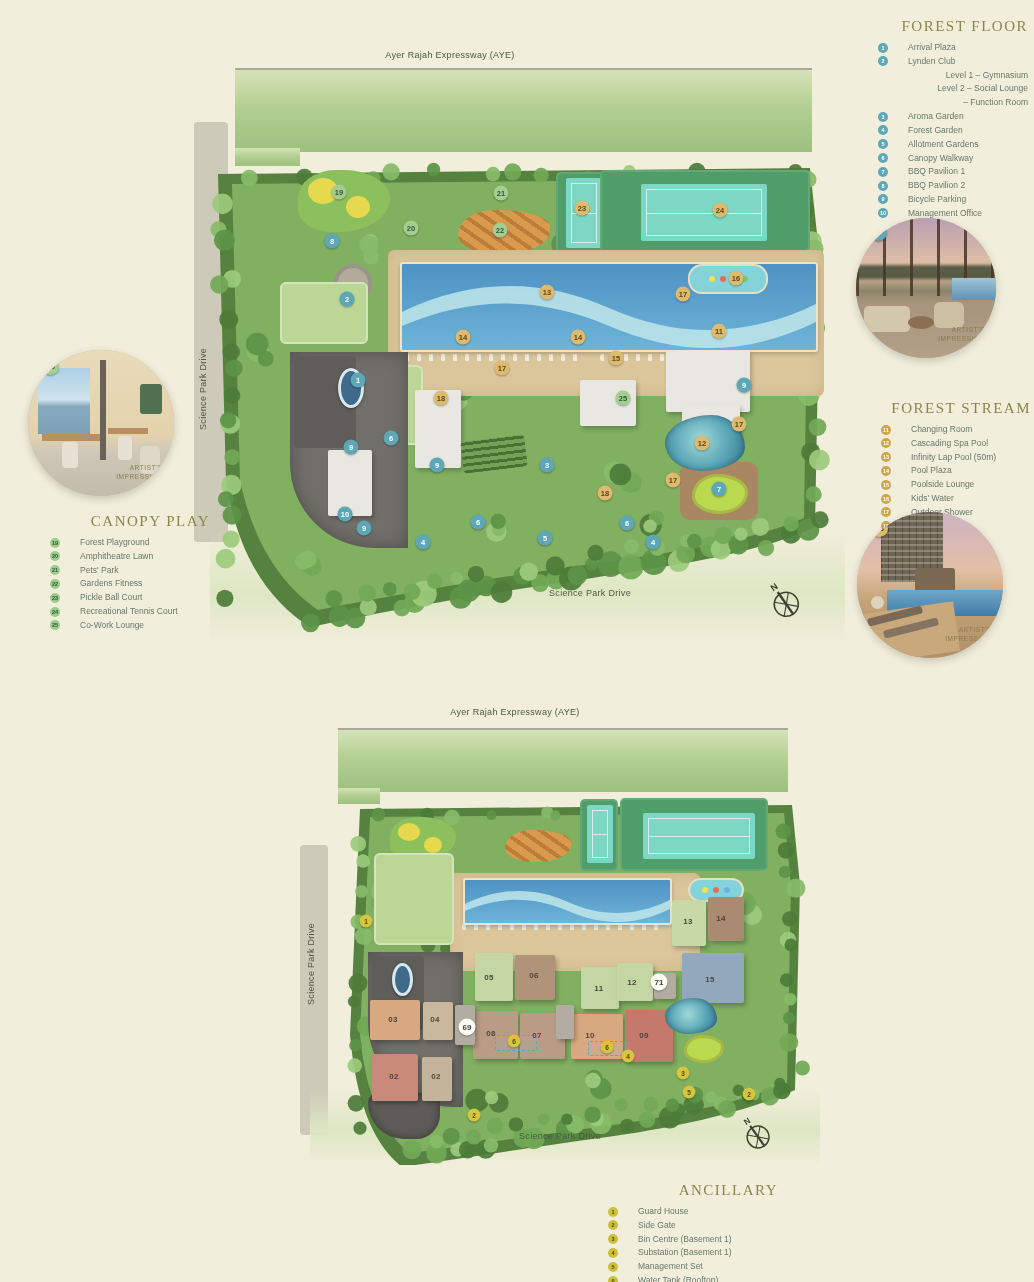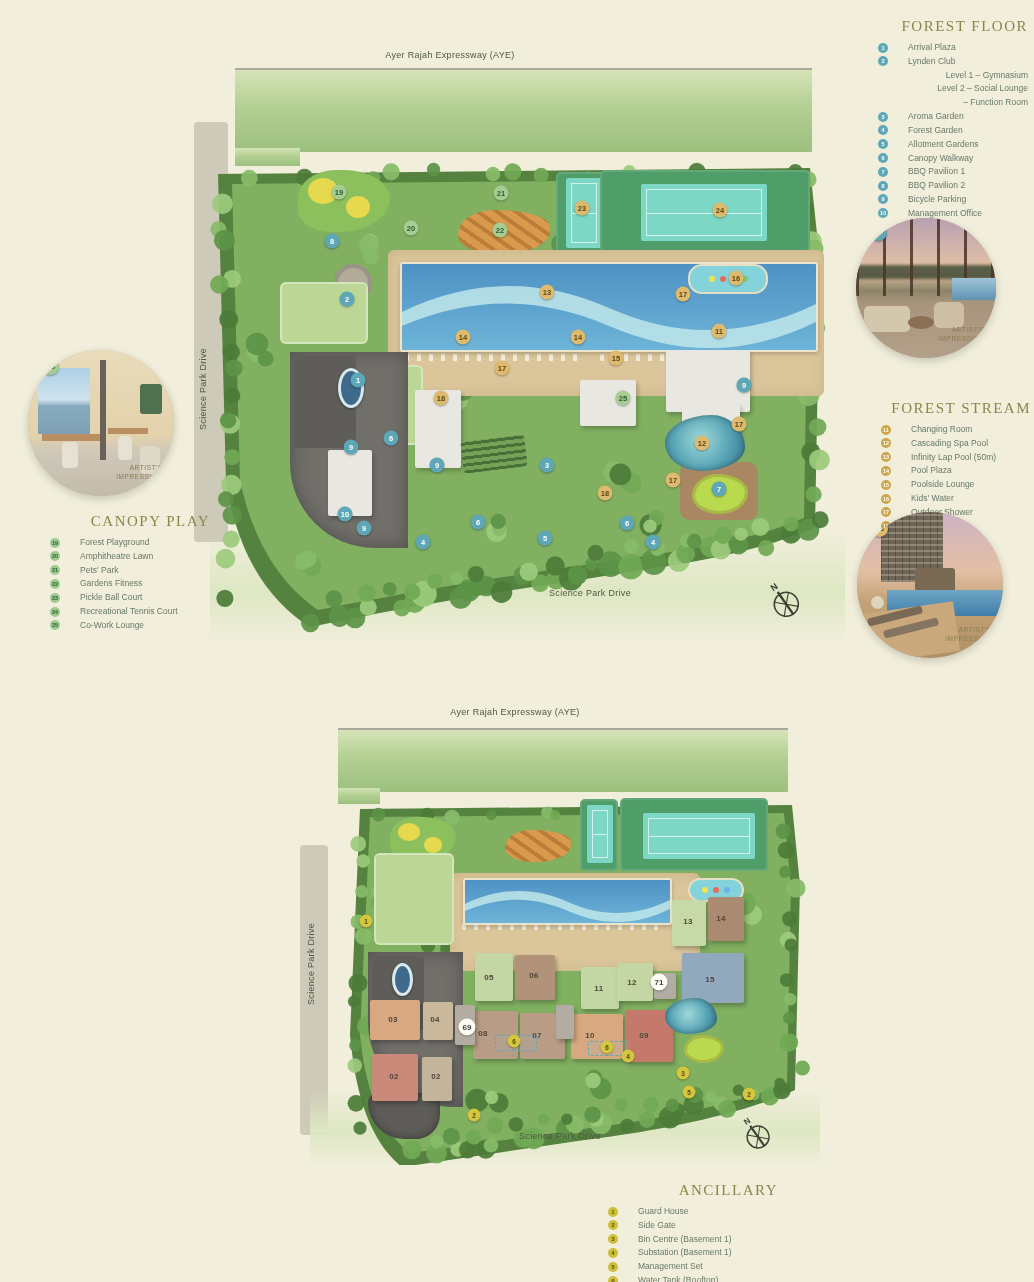--- a/index.html
+++ b/index.html
@@ -512,21 +512,21 @@
         <div class="marker yellow" style="left: 297px; top: 342px;">6</div>
         <div class="marker white" style="left: 157px; top: 322px;">69</div>
         <div class="marker white" style="left: 349px; top: 277px;">71</div>
         <div class="marker block" style="left: 126px; top: 371px;">02</div>
         <div class="marker block" style="left: 84px; top: 371px;">02</div>
         <div class="marker block" style="left: 83px; top: 314px;">03</div>
         <div class="marker block" style="left: 125px; top: 314px;">04</div>
         <div class="marker block" style="left: 179px; top: 272px;">05</div>
         <div class="marker block" style="left: 224px; top: 270px;">06</div>
         <div class="marker block" style="left: 227px; top: 330px;">07</div>
-        <div class="marker block" style="left: 173px; top: 328px;">08</div>
+        <div class="marker block" style="left: 181px; top: 328px;">08</div>
         <div class="marker block" style="left: 334px; top: 330px;">09</div>
         <div class="marker block" style="left: 280px; top: 330px;">10</div>
         <div class="marker block" style="left: 289px; top: 283px;">11</div>
         <div class="marker block" style="left: 322px; top: 277px;">12</div>
         <div class="marker block" style="left: 378px; top: 216px;">13</div>
         <div class="marker block" style="left: 411px; top: 213px;">14</div>
         <div class="marker block" style="left: 400px; top: 274px;">15</div>
       </div>
   </section>
 

